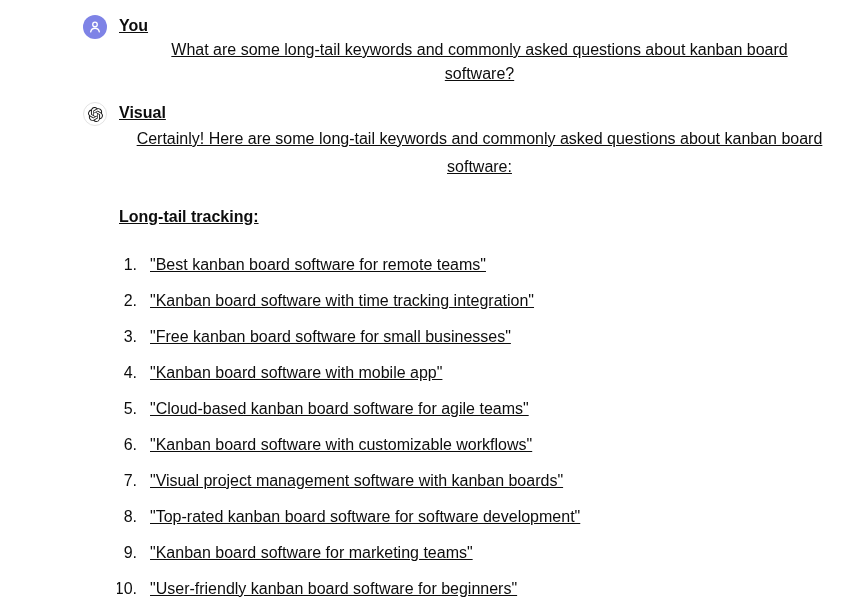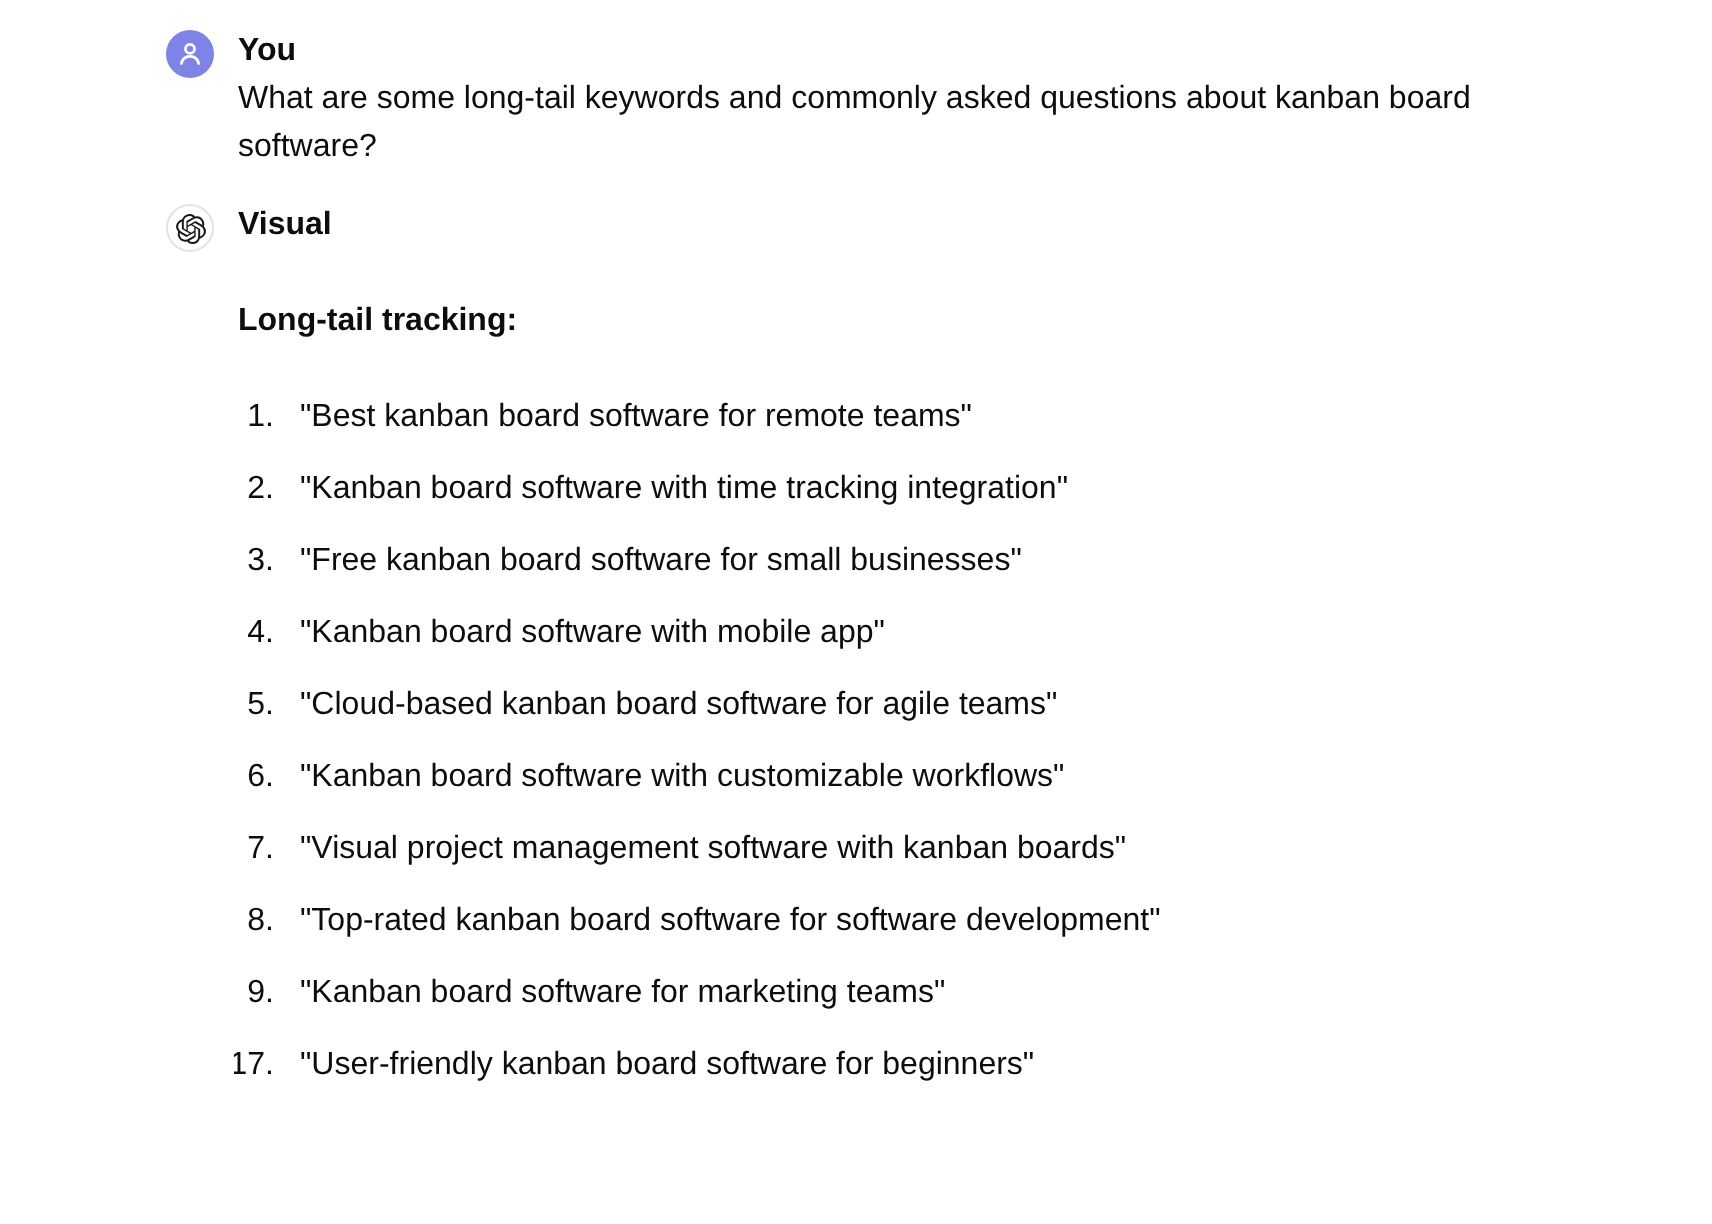--- a/index.html
+++ b/index.html
@@ -12,32 +12,32 @@
   *{box-sizing:border-box;}
   html,body{margin:0;padding:0;}
   body{
     width:856px;height:612px;overflow:hidden;
     background:var(--background);
     color:var(--text);
     font-family:"Liberation Sans","DejaVu Sans",sans-serif;
     font-size:16px;
   }
   .conversation{padding:0 16px 0 83px;}
-  .message{display:flex;gap:12px;align-items:flex-start;}
+  .message{display:flex;gap:12px;align-items:flex-start;text-decoration:underline;}
   .message.user{margin-top:14px;}
   .message.assistant{margin-top:15px;}
   .avatar{
     width:24px;height:24px;border-radius:50%;flex-shrink:0;margin-top:1px;
     display:flex;align-items:center;justify-content:center;
   }
   .avatar.user-avatar{background:var(--user-avatar-bg);}
   .avatar.assistant-avatar{background:#fff;border:1px solid var(--avatar-border);}
   .msg-content{flex:1;min-width:0;}
   .sender-name{font-weight:700;line-height:24px;}
-  .msg-text{white-space:pre-line;margin:0;}
+  .msg-text{white-space:pre-line;margin:0;text-align:center;}
   .user .msg-text{line-height:24px;}
   .assistant .msg-text{line-height:28px;}
   .section-heading{font-weight:700;line-height:28px;margin:22px 0 0 0;}
   ol.keyword-list{
     list-style:none;
     margin:20px 0 0 -2px;
     padding:0 0 0 33px;
     overflow:hidden; 
   }
   ol.keyword-list li{position:relative;line-height:28px;}
@@ -73,20 +73,22 @@
   <div class="message assistant">
     <div class="avatar assistant-avatar">
       <span style="display:flex;">
         <svg width="15" height="15" viewBox="0 0 24 24" fill="var(--assistant-logo)">
           <path d="M22.2819 9.8211a5.9847 5.9847 0 0 0-.5157-4.9108 6.0462 6.0462 0 0 0-6.5098-2.9A6.0651 6.0651 0 0 0 4.9807 4.1818a5.9847 5.9847 0 0 0-3.9977 2.9 6.0462 6.0462 0 0 0 .7427 7.0966 5.98 5.98 0 0 0 .511 4.9107 6.051 6.051 0 0 0 6.5146 2.9001A5.9847 5.9847 0 0 0 13.2599 24a6.0557 6.0557 0 0 0 5.7718-4.2058 5.9894 5.9894 0 0 0 3.9977-2.9001 6.0557 6.0557 0 0 0-.7475-7.073zM13.2599 22.4301a4.4755 4.4755 0 0 1-2.8764-1.0408l.1419-.0804 4.7783-2.7582a.7948.7948 0 0 0 .3927-.6813v-6.7369l2.02 1.1686a.071.071 0 0 1 .038.052v5.5826a4.504 4.504 0 0 1-4.4945 4.4944zm-9.6607-4.1254a4.4708 4.4708 0 0 1-.5346-3.0137l.142.0852 4.783 2.7582a.7712.7712 0 0 0 .7806 0l5.8428-3.3685v2.3324a.0804.0804 0 0 1-.0332.0615L9.74 19.9502a4.4992 4.4992 0 0 1-6.1408-1.6464zM2.3408 7.8956a4.485 4.485 0 0 1 2.3655-1.9728V11.6a.7664.7664 0 0 0 .3879.6765l5.8144 3.3543-2.0201 1.1685a.0757.0757 0 0 1-.071 0l-4.8303-2.7865A4.504 4.504 0 0 1 2.3408 7.8956zm16.5963 3.8558L13.1038 8.364 15.1192 7.2a.0757.0757 0 0 1 .071 0l4.8303 2.7913a4.4944 4.4944 0 0 1-.6765 8.1042v-5.6772a.79.79 0 0 0-.407-.667zm2.0107-3.0231l-.142-.0852-4.7735-2.7818a.7759.7759 0 0 0-.7854 0L9.409 9.2297V6.8974a.0662.0662 0 0 1 .0284-.0615l4.8303-2.7866a4.4992 4.4992 0 0 1 6.6802 4.66zM8.3065 12.863l-2.02-1.1638a.0804.0804 0 0 1-.038-.0567V6.0742a4.4992 4.4992 0 0 1 7.3757-3.4537l-.142.0805L8.704 5.459a.7948.7948 0 0 0-.3927.6813zm1.0976-2.3654l2.602-1.4998 2.6069 1.4998v2.9994l-2.5974 1.4997-2.6067-1.4997z"></path>
         </svg>
       </span>
     </div>
     <div class="msg-content">
       <div class="sender-name">Visual</div>
+      <p class="msg-text">Certainly! Here are some long-tail keywords and commonly asked questions about kanban board
+software:</p>
       <p class="section-heading">Long-tail tracking:</p>
       <ol class="keyword-list">
         <li>
           <span class="li-num">1.</span>
           <span>"Best kanban board software for remote teams"</span>
         </li>
         <li>
           <span class="li-num">2.</span>
           <span>"Kanban board software with time tracking integration"</span>
         </li>
@@ -112,20 +114,20 @@
         </li>
         <li>
           <span class="li-num">8.</span>
           <span>"Top-rated kanban board software for software development"</span>
         </li>
         <li>
           <span class="li-num">9.</span>
           <span>"Kanban board software for marketing teams"</span>
         </li>
         <li>
-          <span class="li-num">17.</span>
+          <span class="li-num">10.</span>
           <span>"User-friendly kanban board software for beginners"</span>
         </li>
       </ol>
     </div>
   </div>
 
 </div>
 
 </body></html>

